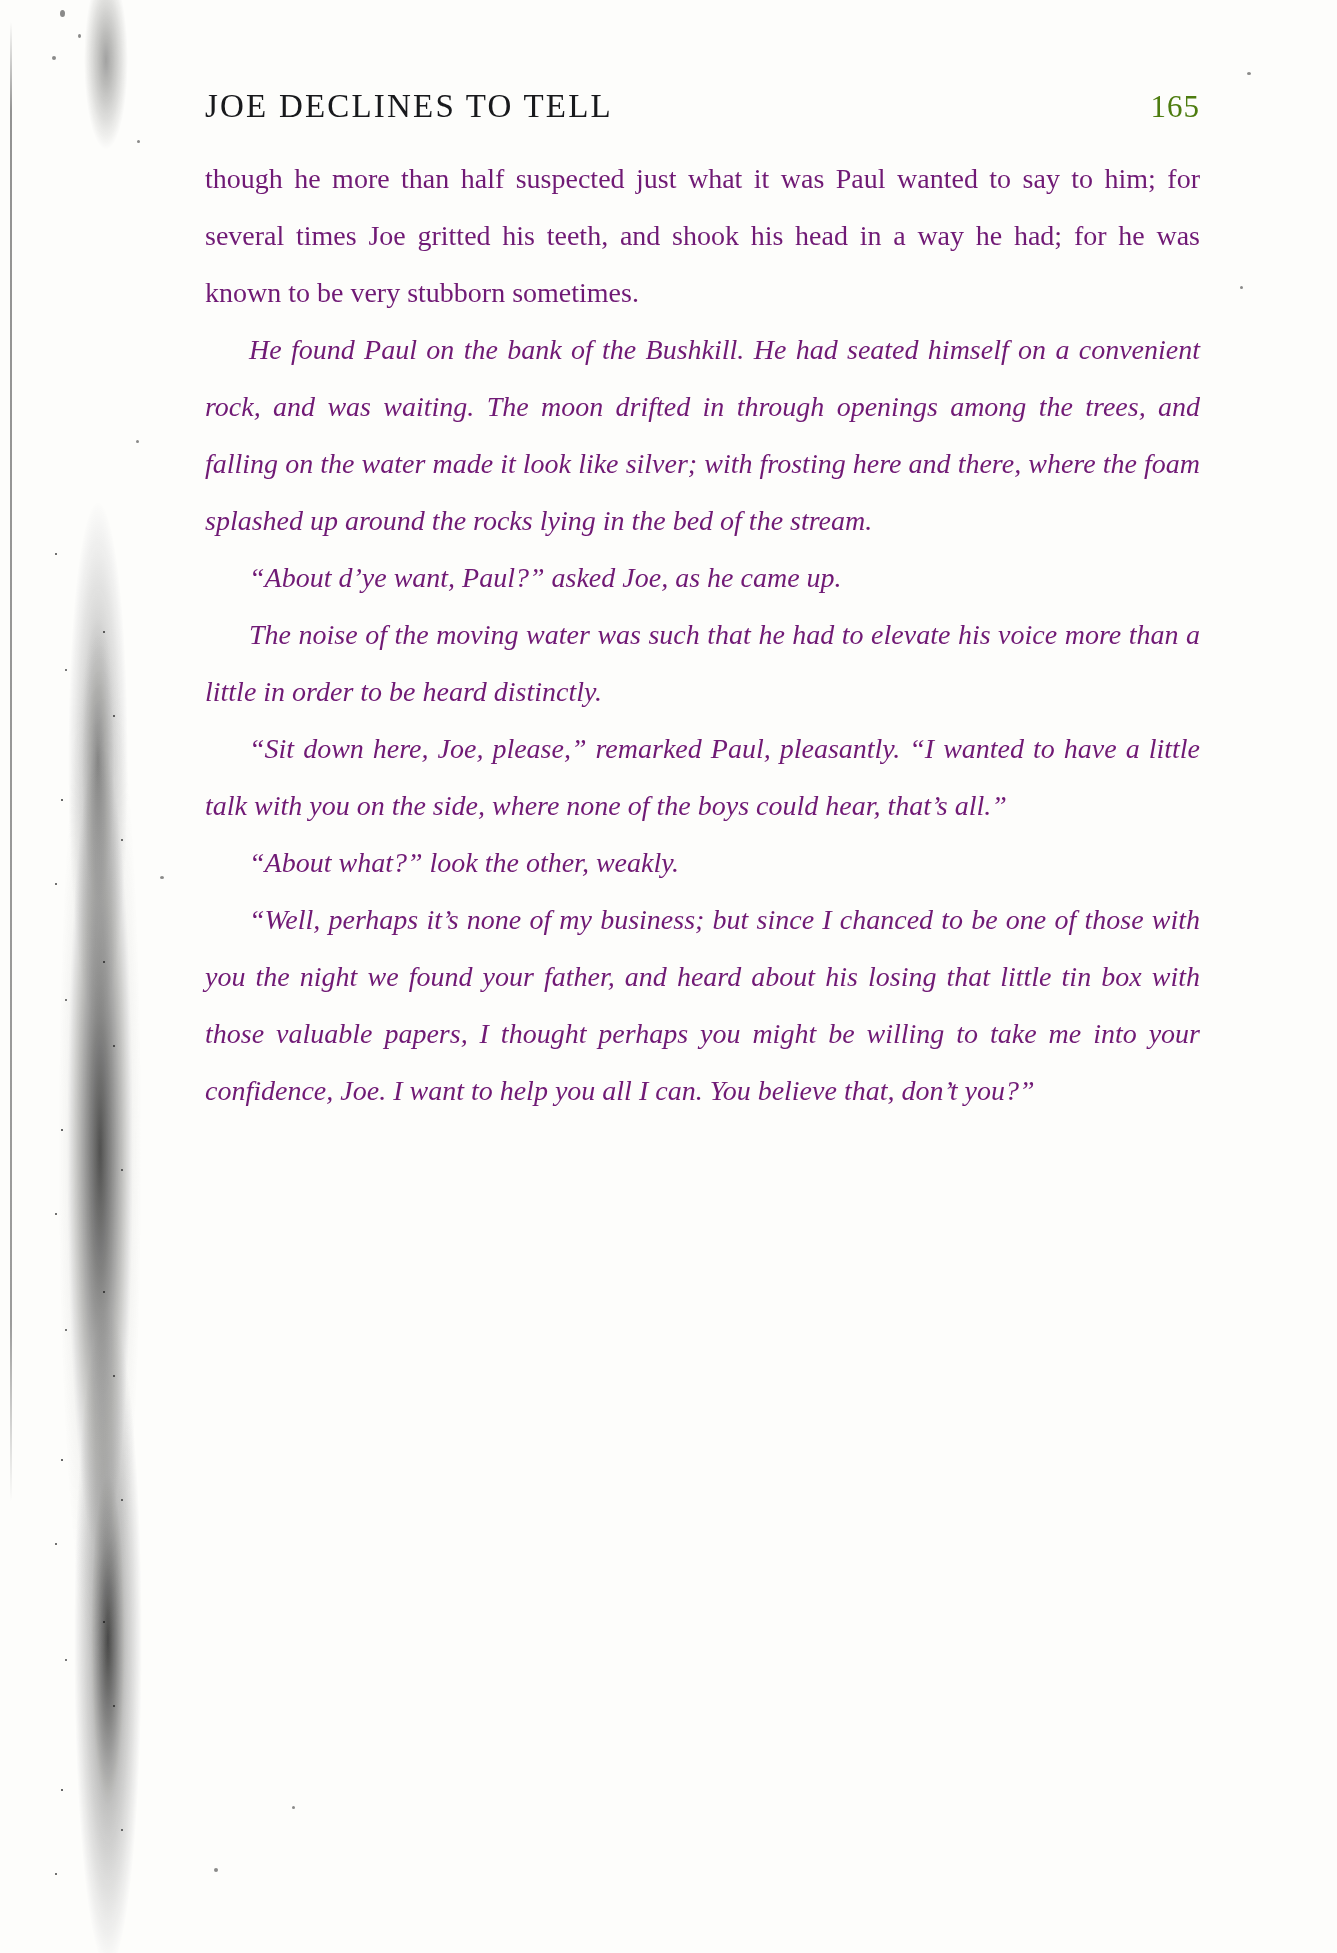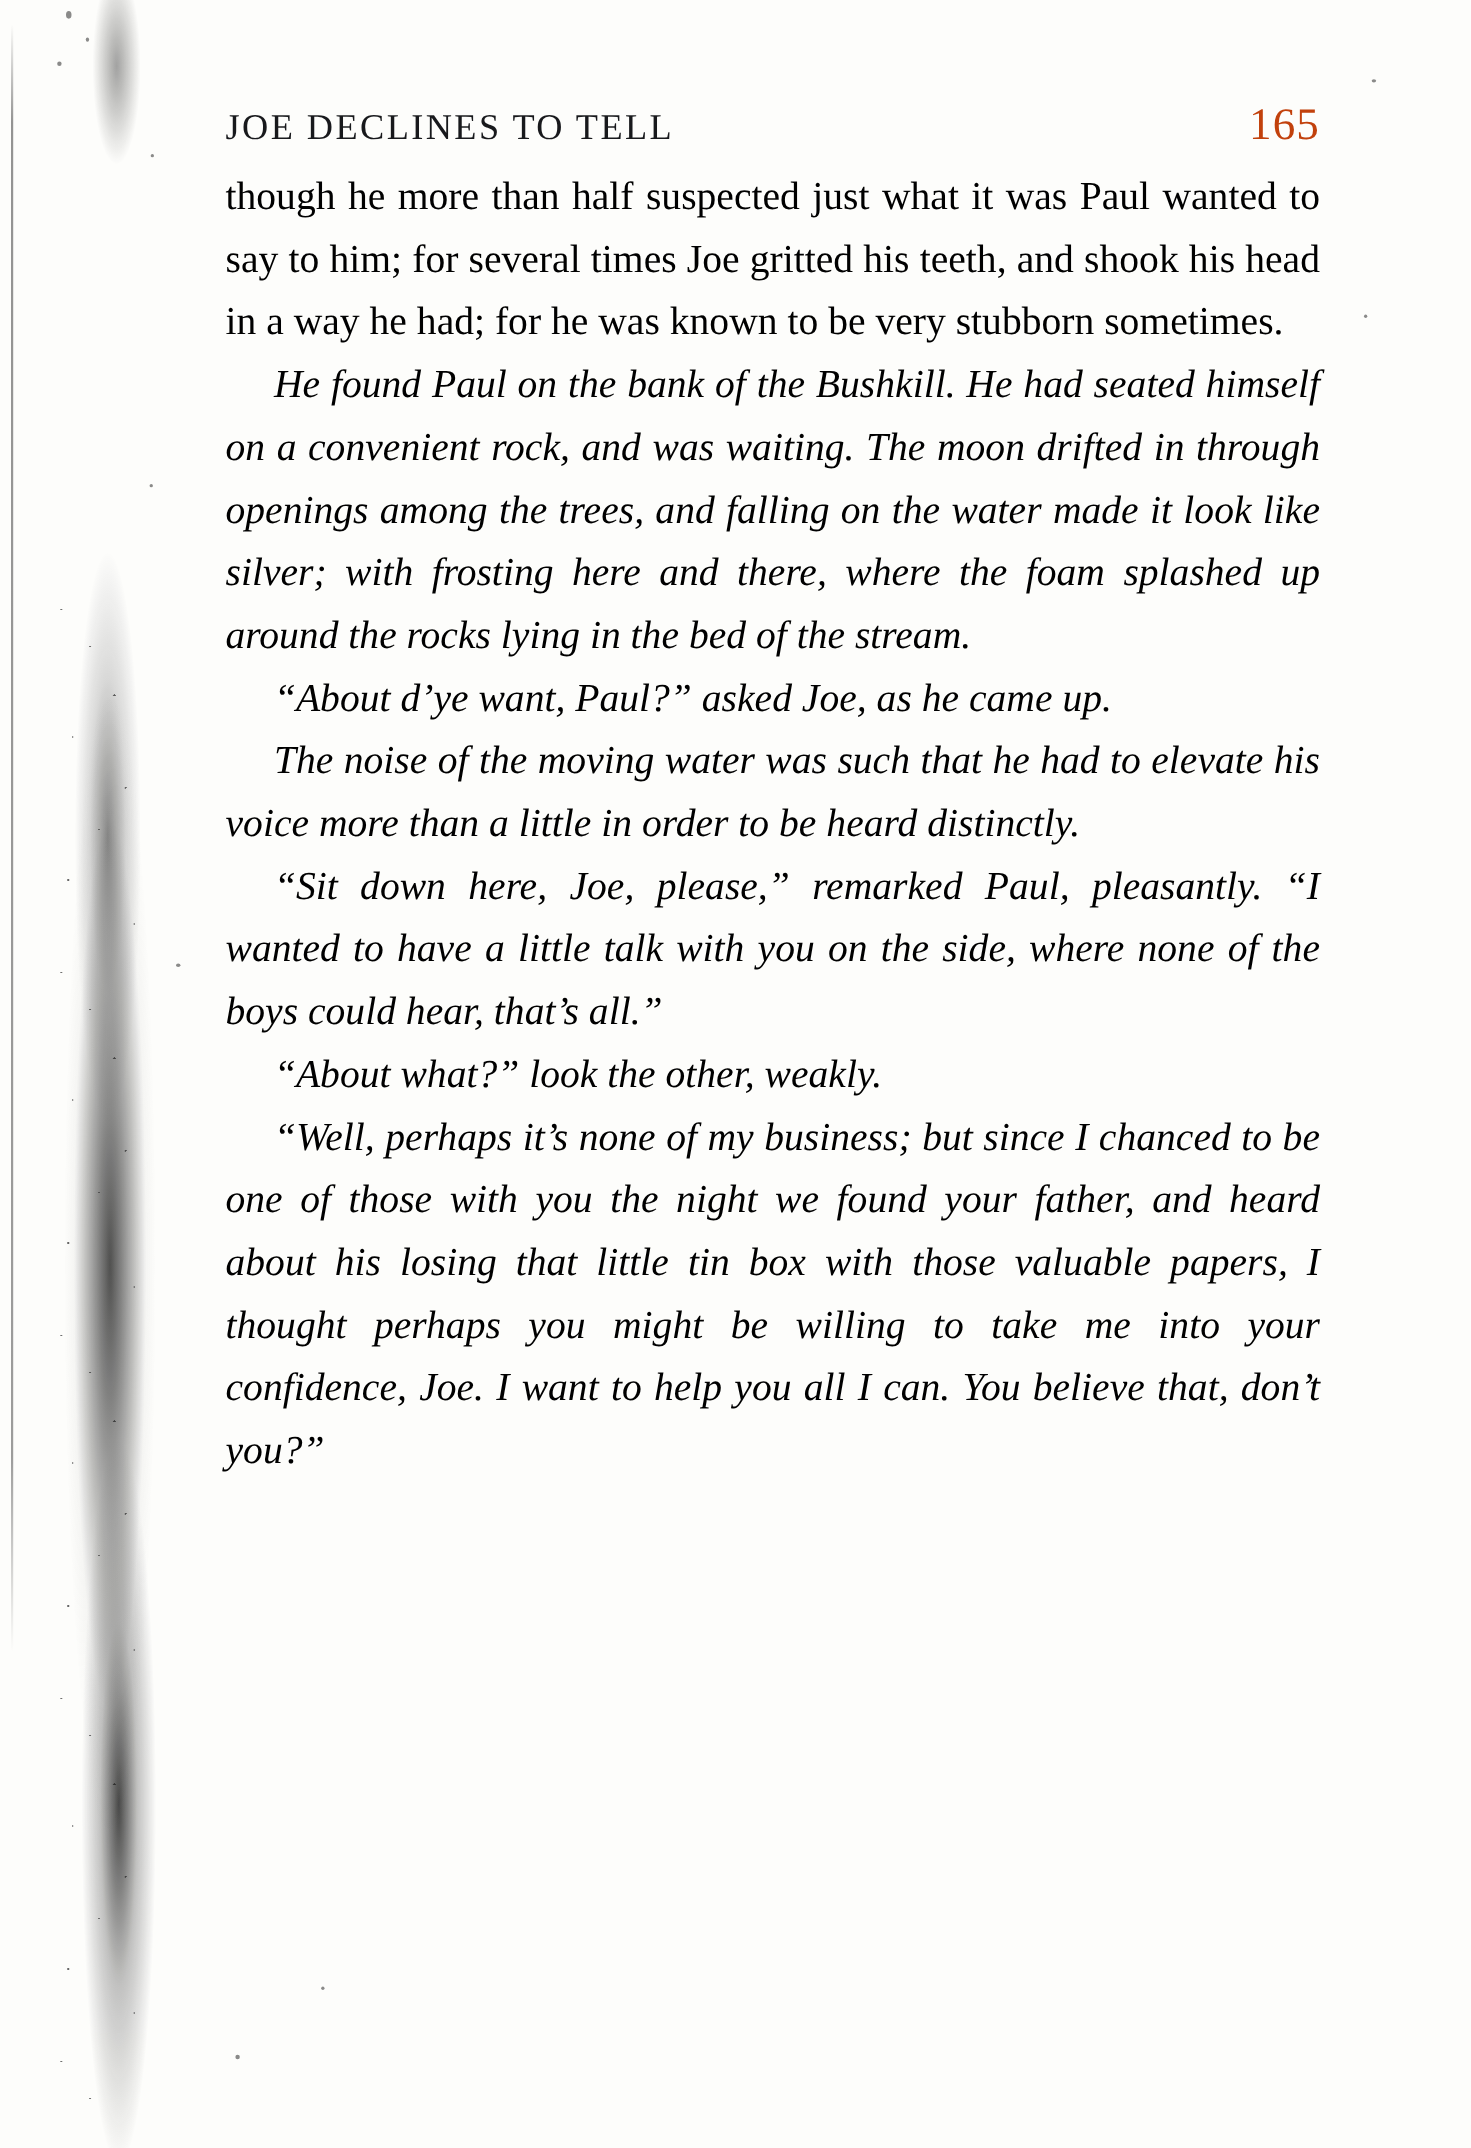--- a/index.html
+++ b/index.html
@@ -87,33 +87,33 @@
     align-items: baseline;
     justify-content: space-between;
   }
   .head-title {
     font-size: 33px;
     letter-spacing: 2.2px;
     color: #18191c;
     font-family: "Liberation Serif", serif;
   }
   .head-folio {
-    font-size: 41px;
+    font-size: 31px;
     letter-spacing: 1px;
-    color: #c2410c;
+    color: #4d7c0f;
   }
 
   .body-text {
     position: absolute;
     left: 205px;
     top: 150px;
     width: 995px;
-    font-size: 36px;
+    font-size: 28px;
     line-height: 57px;
-    color: #000000;
+    color: #701a75;
     text-align: justify;
     text-justify: inter-word;
   }
   .body-text p {
     margin: 0;
     text-indent: 0;
     hyphens: none;
   }
   .body-text p.indent {
     text-indent: 44px;

